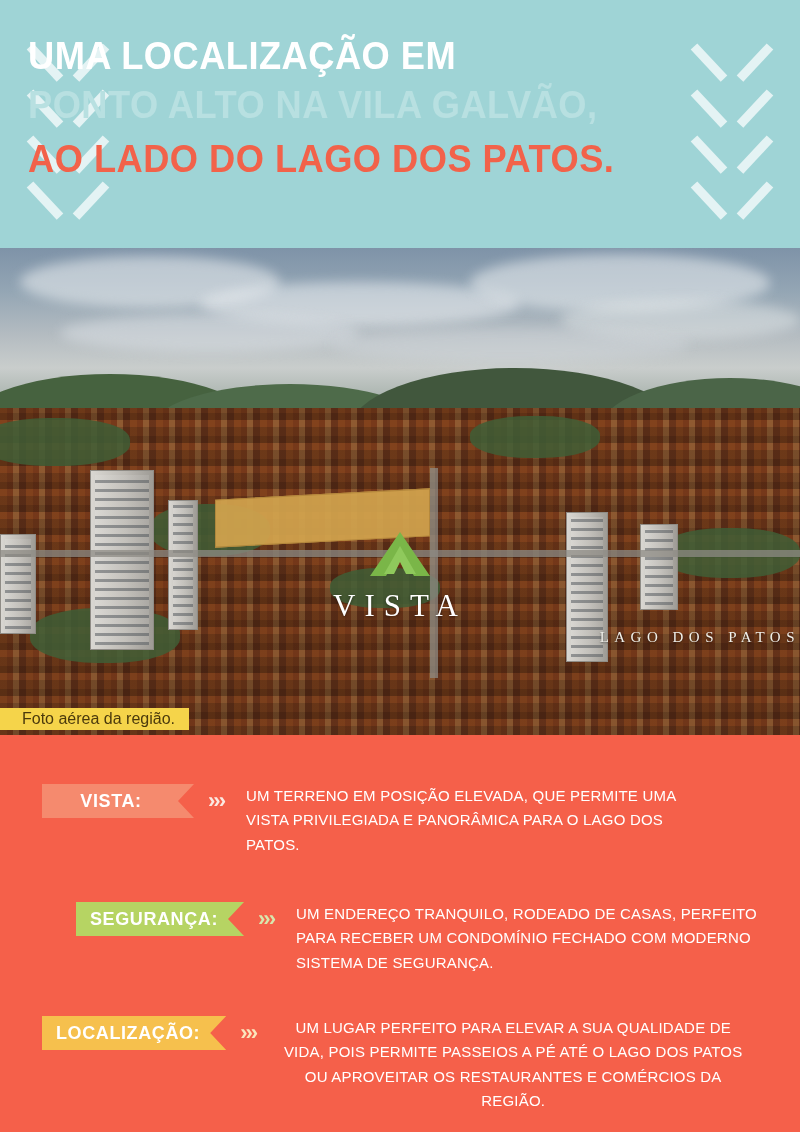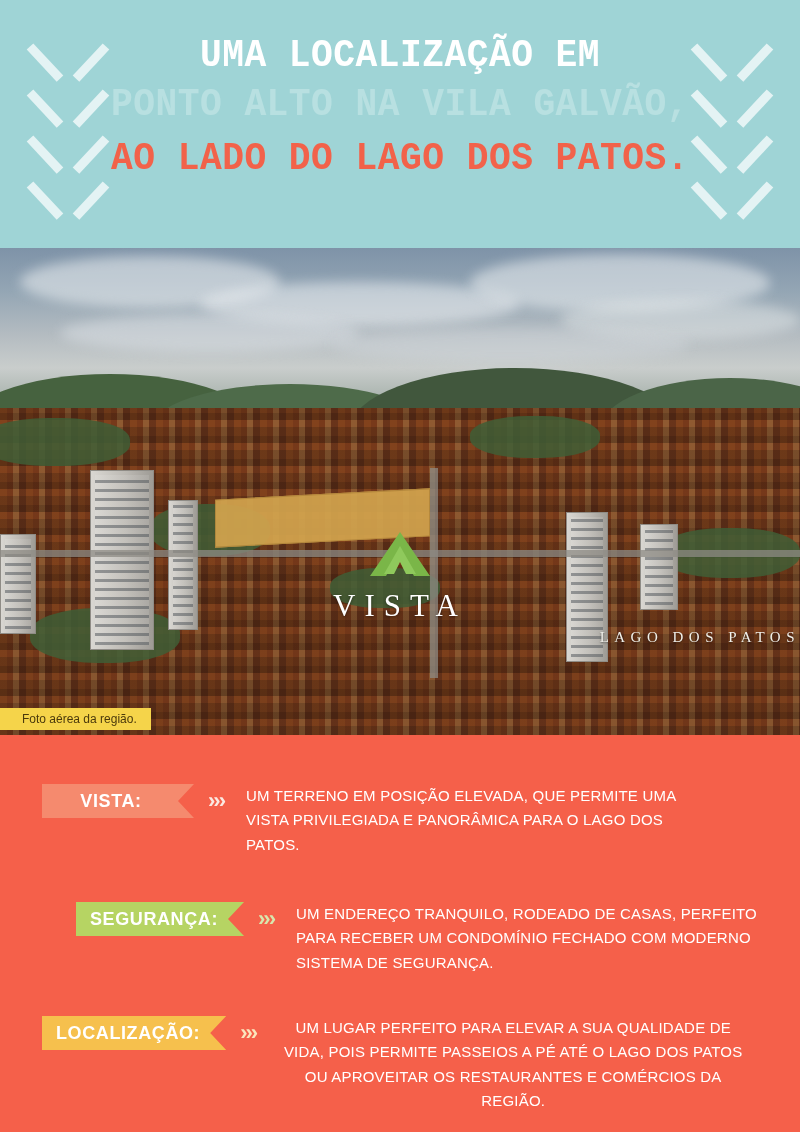--- a/index.html
+++ b/index.html
@@ -36,22 +36,21 @@
     content: ""; position: absolute;
     width: 44px; height: 9px;
     background: rgba(255,255,255,.72);
     top: 16px;
   }
   .chev::before { left: 0; transform: rotate(47deg); transform-origin: left center; }
   .chev::after  { right: 0; transform: rotate(-47deg); transform-origin: right center; }
 
   .header-text {
     position: absolute; left: 0; right: 0; top: 36px;
-    text-align: center;
-    font-family: Liberation Mono, monospace;
+    font-family: Liberation Sans, sans-serif;
   }
   .hl {
     display: block;
     font-weight: bold;
     letter-spacing: .5px;
     line-height: 1.04;
     white-space: nowrap;
   }
   .hl1 {
     font-size: 39px;
@@ -165,21 +164,21 @@
     text-shadow: 0 1px 2px rgba(0,0,0,.5);
     text-align: right;
   }
 
   
   .caption {
     position: absolute; left: 0; top: 708px;
     height: 22px;
     background: #f5d44a;
     color: #4b3a0c;
-    font-size: 12px;
+    font-size: 16px;
     display: flex; align-items: center;
     padding: 0 14px 0 22px;
     z-index: 6;
   }
 
   
   .bottom {
     position: absolute; top: 735px; left: 0;
     width: 800px; height: 397px;
     background: #f5604a;

